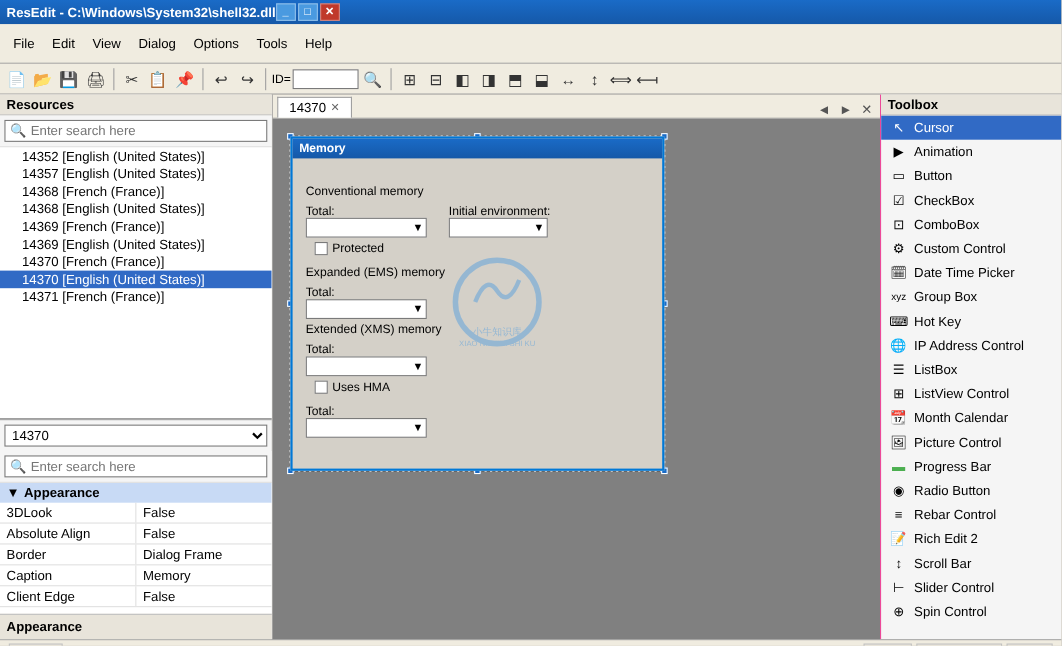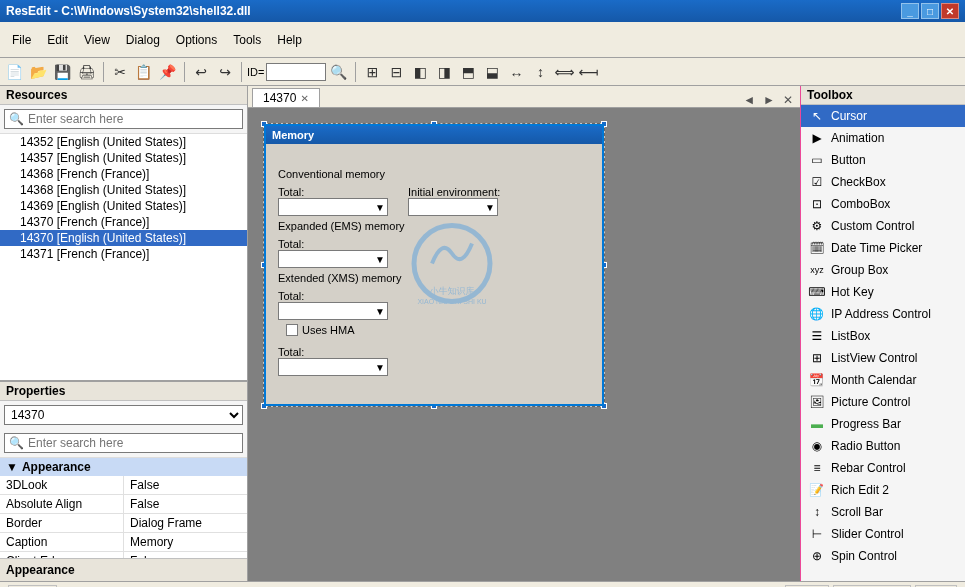--- a/index.html
+++ b/index.html
@@ -5,21 +5,20 @@
     * { box-sizing: border-box; margin: 0; padding: 0; }
     body { font-family: 'Segoe UI', Tahoma, sans-serif; font-size: 12px; background: #d4d0c8; overflow: hidden; width: 965px; height: 587px; }
     
     
     .title-bar {
       background: linear-gradient(to bottom, #1a6bc7, #1558a8);
       color: white;
       height: 22px;
       display: flex;
       align-items: center;
-      justify-content: space-between;
       padding: 0 6px;
       font-size: 12px;
       font-weight: bold;
     }
     .title-bar-buttons { display: flex; gap: 2px; }
     .title-btn {
       width: 18px; height: 16px;
       border: 1px solid rgba(255,255,255,0.4);
       background: #4a9ae0;
       color: white;
@@ -338,29 +337,29 @@
         <div class="search-box">
           <span class="search-icon">🔍</span>
           <input class="search-input" type="text" placeholder="Enter search here" style="">
         </div>
       </div>
       <div class="resources-list">
         <div class="resource-item">14352 [English (United States)]</div>
         <div class="resource-item">14357 [English (United States)]</div>
         <div class="resource-item">14368 [French (France)]</div>
         <div class="resource-item">14368 [English (United States)]</div>
+        <div class="resource-item">14369 [French (France)]</div>
         <div class="resource-item">14369 [English (United States)]</div>
         <div class="resource-item">14370 [French (France)]</div>
         <div class="resource-item selected">14370 [English (United States)]</div>
         <div class="resource-item">14371 [French (France)]</div>
       </div>
     </div>
 
     <div class="properties-panel">
-      <div class="panel-title">Properties</div>
       <select class="props-select">
         <option>14370</option>
       </select>
       <div class="search-box-container">
         <div class="search-box">
           <span class="search-icon">🔍</span>
           <input class="search-input" type="text" placeholder="Enter search here" style="">
         </div>
       </div>
       <div class="props-table">
@@ -439,20 +438,24 @@
                 </div>
               </div>
               <div>
                 <div style="font-size:11px;">Initial environment:</div>
                 <div style="display:flex;align-items:center;border:1px solid #7a7a7a;background:white;height:18px;width:90px;justify-content:space-between;padding:0 2px;">
                   <span style="font-size:11px;"></span>
                   <span style="font-size:10px;">▼</span>
                 </div>
               </div>
             </div>
+            <div style="display:flex;align-items:center;gap:4px;margin-left:8px;margin-bottom:10px;">
+              <div style="width:12px;height:12px;border:1px solid #7a7a7a;background:white;"></div>
+              <span style="font-size:11px;">Protected</span>
+            </div>
 
             <div style="font-size:11px;margin-bottom:6px;">Expanded (EMS) memory</div>
             <div style="margin-bottom:4px;">
               <div style="font-size:11px;">Total:</div>
               <div style="display:flex;align-items:center;border:1px solid #7a7a7a;background:white;height:18px;width:110px;justify-content:space-between;padding:0 2px;">
                 <span style="font-size:11px;"></span>
                 <span style="font-size:10px;">▼</span>
               </div>
             </div>
 

